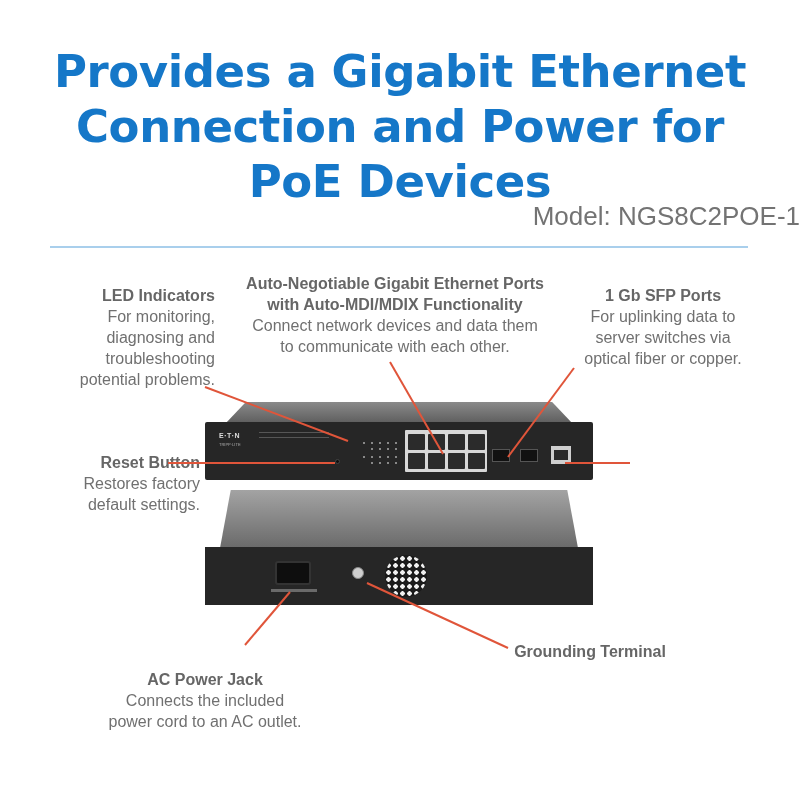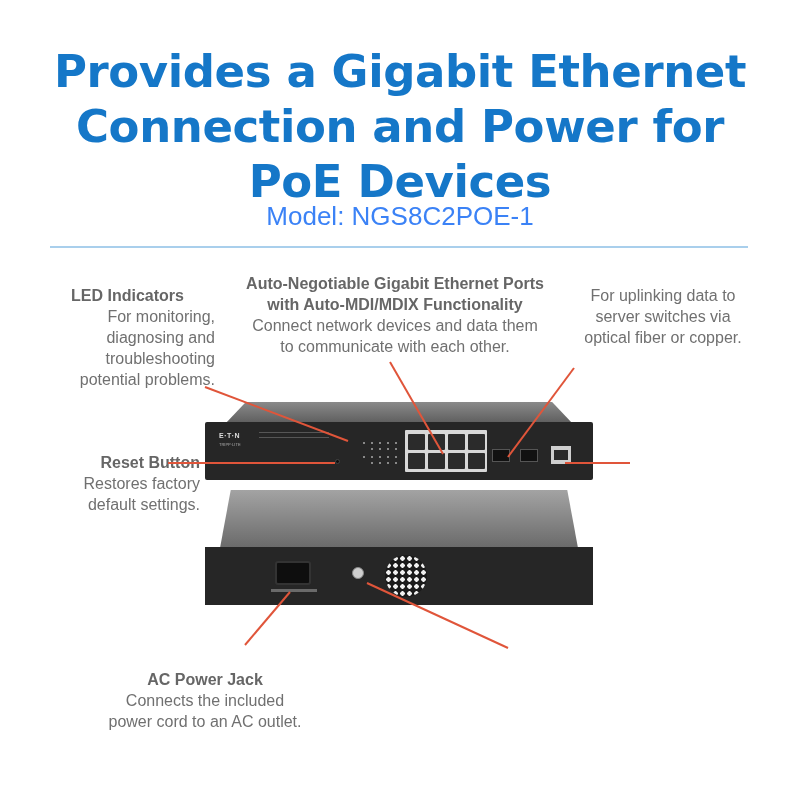--- a/index.html
+++ b/index.html
@@ -8,21 +8,21 @@
 
     .title {
       position: absolute; left: 0; top: 44px; width: 800px;
       text-align: center; color: #1577c8; font-weight: 700;
       font-size: 45px; line-height: 55px; letter-spacing: -0.4px;
       font-family: "DejaVu Sans", "Liberation Sans", sans-serif;
     }
     .title span { display: block; text-align: center; }
     .model {
       position: absolute; left: 0; top: 199px; width: 800px;
-      text-align: center; color: #3b82f6; font-size: 26px; line-height: 34px;
+      text-align: right; color: #737373; font-size: 26px; line-height: 34px;
       font-family: "Liberation Sans", sans-serif;
     }
     .divider {
       position: absolute; left: 50px; top: 246px; width: 698px; height: 2px;
       background: #a9cfec;
     }
 
     .callout { position: absolute; font-size: 16px; line-height: 21px; color: #707070; text-align: center; }
     .callout .ct { display: block; font-weight: 700; color: #666666; }
     .callout .cd { display: block; white-space: pre-line; }
@@ -81,50 +81,52 @@
 
 <div class="title">
   <span>Provides a Gigabit Ethernet</span>
   <span>Connection and Power for</span>
   <span>PoE Devices</span>
 </div>
 <div class="model">Model: NGS8C2POE-1</div>
 <div class="divider"></div>
 
 <div class="callout" id="c-led">
-  <span class="ct" style="text-align:center">LED Indicators</span>
+  <span class="ct" style="">LED Indicators</span>
   <span class="cd" style="text-align:right">For monitoring,
 diagnosing and
 troubleshooting
 potential problems.</span>
 </div>
 <div class="callout" id="c-eth">
   <span class="ct" style="white-space:pre-line">Auto-Negotiable Gigabit Ethernet Ports
 with Auto-MDI/MDIX Functionality</span>
   <span class="cd">Connect network devices and data them
 to communicate with each other.</span>
 </div>
 <div class="callout" id="c-sfp">
+  <span class="ct">1 Gb SFP Ports</span>
   <span class="cd">For uplinking data to
 server switches via
 optical fiber or copper.</span>
 </div>
 <div class="callout" id="c-reset">
   <span class="ct" style="padding-left:20px">Reset Button</span>
   <span class="cd">Restores factory
 default settings.</span>
 </div>
 <div class="callout" id="c-console">
 </div>
 <div class="callout" id="c-ac">
   <span class="ct">AC Power Jack</span>
   <span class="cd">Connects the included
 power cord to an AC outlet.</span>
 </div>
 <div class="callout" id="c-ground">
+  <span class="ct">Grounding Terminal</span>
 </div>
 
 <div class="switch-front">
   <div class="sf-top"></div>
   <div class="sf-face">
     <span class="brand">E·T·N</span>
     <span class="brand2">TRIPP·LITE</span>
     <div class="tiny-text"></div>
     <div class="leds">
       <i style="left:10px;top:2px"></i>

